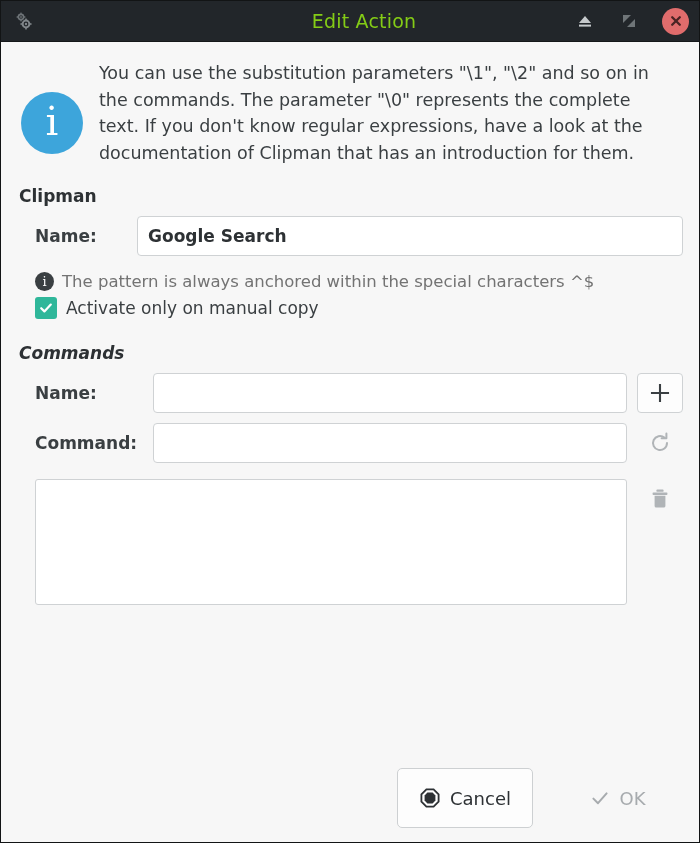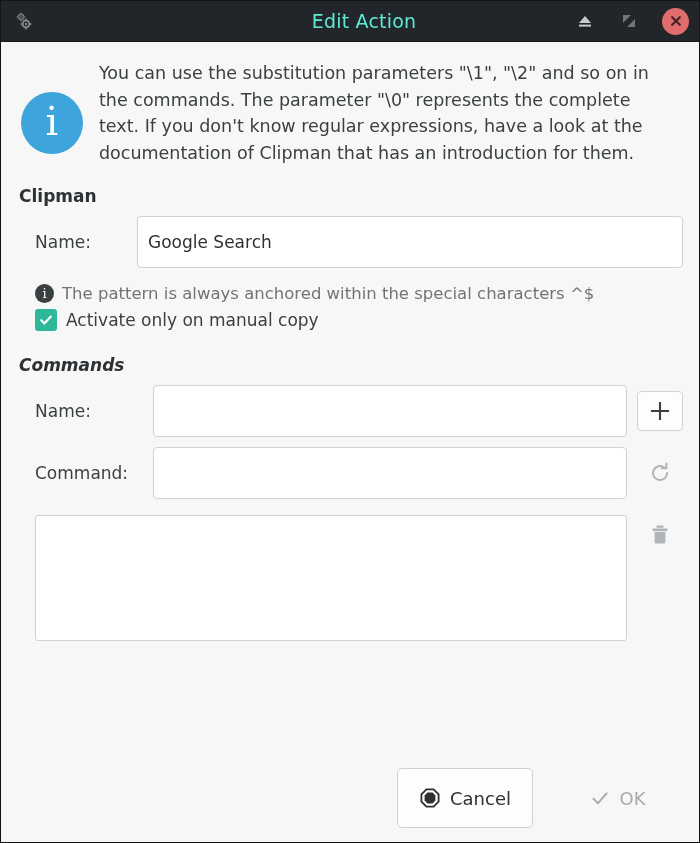--- a/index.html
+++ b/index.html
@@ -27,21 +27,21 @@
     align-items: center;
     padding: 0 10px 0 12px;
     position: relative;
     border-bottom: 1px solid #15181a;
   }
   .tb-left { display: flex; align-items: center; width: 80px; }
   .tb-title {
     position: absolute;
     left: 0; right: 0;
     text-align: center;
-    color: #5eead4;
+    color: #84cc16;
     font-size: 19px;
     letter-spacing: .2px;
     pointer-events: none;
     padding-left: 28px;
   }
   .tb-right {
     margin-left: auto;
     display: flex;
     align-items: center;
     gap: 22px;
@@ -107,33 +107,34 @@
     color: #2d3134;
     margin: 20px 0 10px 2px;
   }
   .section-title.commands { margin-top: 24px; font-style: italic; }
 
   
   .frow {
     display: flex;
     align-items: center;
     margin-bottom: 10px;
+    font-weight: bold;
   }
   .flabel {
     font-size: 17px;
     color: #3a3f42;
     width: 120px;
     flex: 0 0 120px;
     padding-left: 18px;
   }
   .flabel.narrow { width: 136px; flex: 0 0 136px; padding-left: 18px; }
 
   .tinput {
     flex: 1 1 auto;
-    height: 52px;
+    height: 40px;
     background: #ffffff;
     border: 1px solid #cfd2d4;
     border-radius: 4px;
     font-size: 17px;
     color: #2d3134;
     padding: 0 10px;
     display: flex;
     align-items: center;
     font-family: "DejaVu Sans", sans-serif;
   }

